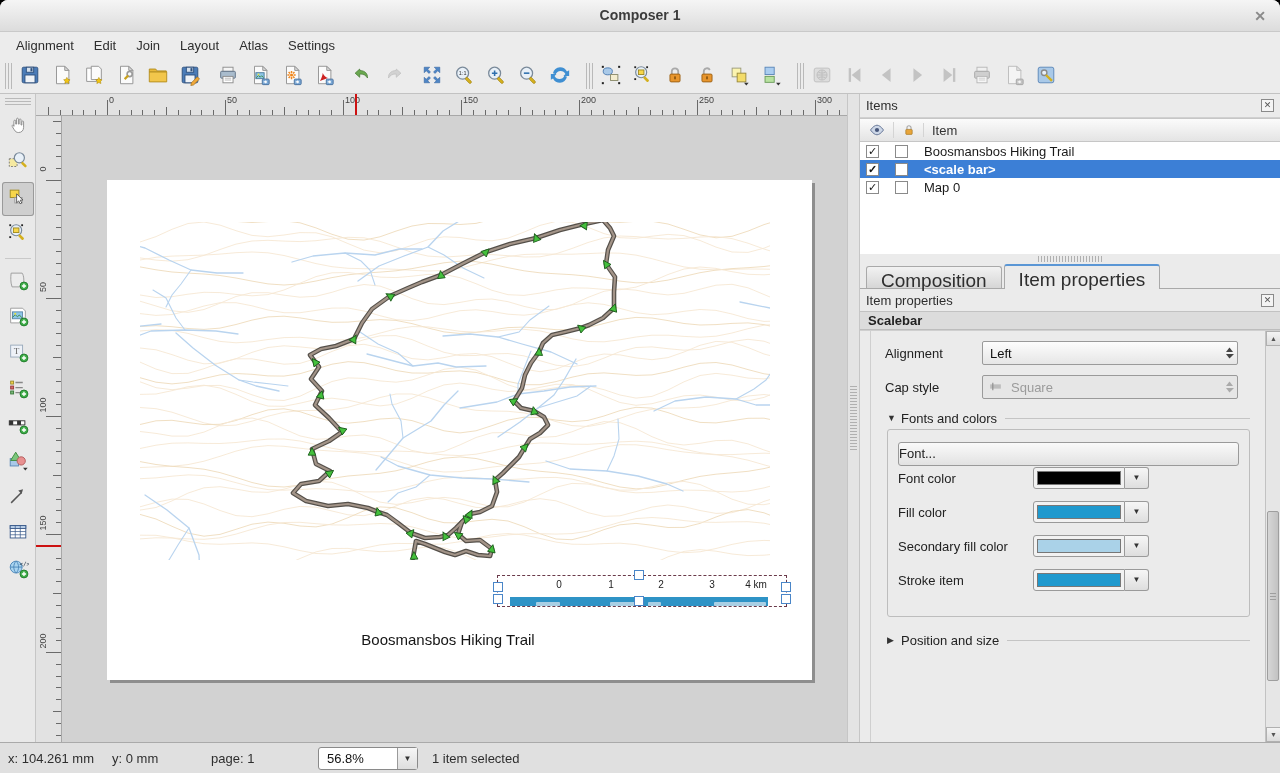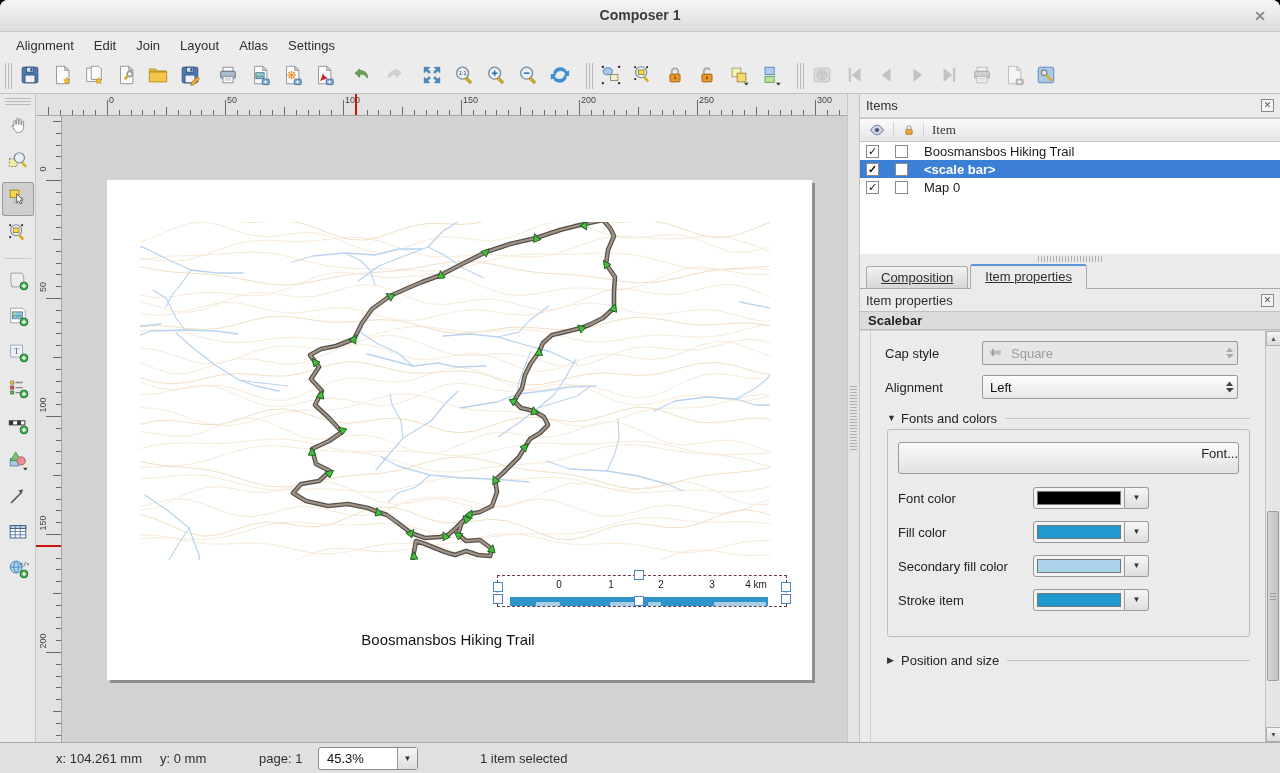--- a/index.html
+++ b/index.html
@@ -52,32 +52,32 @@
   .vsplit{width:13px;background:#e4e4e4;border-left:1px solid #c6c6c6;border-right:1px solid #c6c6c6;display:flex;align-items:center;justify-content:center;}
   .vsplit .grip{width:7px;height:64px;background:repeating-linear-gradient(0deg,#b0b0b0 0 1px,transparent 1px 3px);}
   
   .rightpanel{width:420px;background:#ebebeb;display:flex;flex-direction:column;position:relative;}
   .panel-title{height:24px;display:flex;align-items:center;padding:0 6px;font-size:13px;color:#2e2e2e;background:#ebebeb;border-bottom:1px solid #d0d0d0;}
   .panel-title .spacer{flex:1;}
   .closebox{width:13px;height:13px;border:1px solid #8a8a8a;background:#f4f4f4;font-size:9px;line-height:11px;text-align:center;color:#555;}
   .items-header{height:24px;display:flex;align-items:center;background:linear-gradient(#fbfbfb,#e4e4e4);border:1px solid #c6c6c6;border-left:none;border-right:none;font-size:13px;color:#333;}
   .items-header .col-eye{width:34px;display:flex;justify-content:center;border-right:1px solid #d4d4d4;}
   .items-header .col-lock{width:30px;display:flex;justify-content:center;border-right:1px solid #d4d4d4;}
-  .items-header .col-item{padding-left:8px;font-family:Liberation Serif, serif;}
+  .items-header .col-item{padding-left:8px;}
   .items-list{height:112px;background:#fff;overflow:hidden;}
   .item-row{height:18px;display:flex;align-items:center;font-size:13px;color:#1a1a1a;}
   .item-row.selected{background:#3c7fd6;color:#fff;font-weight:bold;}
   .chk{width:13px;height:13px;background:#fff;border:1px solid #8a8a8a;font-size:11px;line-height:11px;text-align:center;color:#111;margin-left:6px;}
   .item-row .chk:nth-child(2){margin-left:16px;}
   .item-row .lbl{margin-left:16px;}
   .hsplit{height:10px;display:flex;align-items:center;justify-content:center;}
   .hsplit .grip{height:6px;width:64px;background:repeating-linear-gradient(90deg,#b0b0b0 0 1px,transparent 1px 3px);}
   
   .tabsrow{height:25px;display:flex;align-items:flex-end;padding-left:6px;border-bottom:1px solid #a9a9a9;}
-  .tab{padding:3px 14px;font-size:13px;color:#2e2e2e;border:1px solid #a9a9a9;border-bottom:none;border-radius:3px 3px 0 0;background:linear-gradient(#f2f2f2,#d6d6d6);margin-right:2px;height:22px;text-decoration:underline;}
+  .tab{padding:3px 14px;font-size:19px;color:#2e2e2e;border:1px solid #a9a9a9;border-bottom:none;border-radius:3px 3px 0 0;background:linear-gradient(#f2f2f2,#d6d6d6);margin-right:2px;height:22px;}
   .tab.active{background:#ebebeb;border-top:2px solid #5a96d5;height:25px;position:relative;top:1px;}
   .props-title{height:22px;display:flex;align-items:center;padding:0 6px;font-size:13px;color:#2e2e2e;}
   .props-section{height:19px;background:#dcdcdc;border-top:1px solid #c2c2c2;border-bottom:1px solid #bdbdbd;font-size:13px;font-weight:bold;color:#222;padding:1px 8px;}
   .props-scroll{flex:1;position:relative;border-top:1px solid #cfcfcf;overflow:hidden;}
   .props-content{position:absolute;left:10px;top:0;width:392px;height:100%;border-left:1px solid #cfcfcf;padding:10px 0 0 14px;overflow:hidden;}
   .prow{display:flex;align-items:center;height:24px;margin-bottom:10px;}
   .prow .plabel{flex:0 0 97px;font-size:13px;color:#222;}
   .control{flex:1;margin-right:24px;height:24px;border:1px solid #9a9a9a;border-radius:2px;background:linear-gradient(#fdfdfd,#e6e6e6);display:flex;align-items:center;position:relative;}
   .control.spin{background:#fff;}
   .control .cval{flex:1;font-size:13px;color:#111;padding-left:7px;white-space:nowrap;}
@@ -87,37 +87,37 @@
   .spinbtns div{flex:1;font-size:6px;line-height:10px;text-align:center;color:#444;background:linear-gradient(#f6f6f6,#dedede);}
   .spinbtns div:first-child{border-bottom:1px solid #b0b0b0;}
   .updown{width:16px;display:flex;justify-content:center;}
   .cicon{width:16px;height:16px;margin-left:5px;}
   
   .groupbox{margin:4px 12px 0 2px;position:relative;}
   .ghead{display:flex;align-items:center;height:18px;font-size:13px;color:#222;}
   .ghead .tri{width:14px;font-size:9px;color:#333;}
   .ghead .rule{flex:1;height:1px;background:#c4c4c4;margin-left:8px;}
   .gbody{border:1px solid #bdbdbd;border-radius:3px;padding:12px 10px 14px;margin-top:2px;}
-  .font-btn{display:block;width:100%;height:32px;border:1px solid #9a9a9a;border-radius:3px;background:linear-gradient(#fafafa,#e2e2e2);font-size:13px;color:#222;text-align:right;line-height:22px;margin-bottom:12px;}
+  .font-btn{display:block;width:100%;height:24px;border:1px solid #9a9a9a;border-radius:3px;background:linear-gradient(#fafafa,#e2e2e2);font-size:13px;color:#222;text-align:left;line-height:22px;}
   .crow{display:flex;align-items:center;height:24px;margin-bottom:10px;}
   .crow .plabel{flex:0 0 135px;font-size:13px;color:#222;}
   .swatch-btn{width:92px;height:22px;border:1px solid #9a9a9a;border-radius:3px 0 0 3px;background:#f2f2f2;padding:3px;}
   .swatch-btn .sw{width:100%;height:100%;border:1px solid #777;}
   .swatch-drop{width:24px;height:22px;border:1px solid #9a9a9a;border-left:none;border-radius:0 3px 3px 0;background:linear-gradient(#f6f6f6,#dedede);font-size:8px;text-align:center;line-height:20px;color:#333;}
   .collapsed-head{display:flex;align-items:center;height:18px;font-size:13px;color:#222;margin:14px 12px 0 2px;}
   .collapsed-head .tri{width:14px;font-size:9px;color:#333;}
   .collapsed-head .rule{flex:1;height:1px;background:#c4c4c4;margin-left:8px;}
   
   .vscroll{position:absolute;right:0;top:0;width:15px;height:100%;background:#e6e6e6;border-left:1px solid #c2c2c2;}
   .vscroll .btn{position:absolute;left:0;width:15px;height:15px;background:linear-gradient(#f4f4f4,#dcdcdc);border:1px solid #b0b0b0;font-size:7px;text-align:center;line-height:13px;color:#555;}
   .vscroll .thumb{position:absolute;left:1px;width:12px;background:linear-gradient(90deg,#d6d6d6,#c2c2c2);border:1px solid #9e9e9e;border-radius:2px;}
   .thumb .tgrip{position:absolute;left:2px;right:2px;top:50%;height:8px;transform:translateY(-50%);background:repeating-linear-gradient(0deg,#9e9e9e 0 1px,transparent 1px 3px);}
   
   .statusbar{height:31px;background:#e0e0e0;border-top:1px solid #aaa;position:relative;font-size:13px;color:#2e2e2e;}
-  .statusbar span{position:absolute;top:8px;margin-left:48px;}
+  .statusbar span{position:absolute;top:8px;}
   .zoom-combo{position:absolute;left:318px;top:4px;width:100px;height:23px;border:1px solid #8a8a8a;border-radius:3px;background:#fff;display:flex;}
   .zoom-combo .zval{flex:1;padding:3px 0 0 8px;font-size:13px;color:#111;}
   .zoom-combo .zarrow{width:20px;border-left:1px solid #9a9a9a;background:linear-gradient(#f6f6f6,#dedede);text-align:center;font-size:8px;line-height:21px;color:#333;}
 </style>
 </head>
 <body>
 
 <div id="window">
   <div class="titlebar">
     <div class="title">Composer 1</div>
@@ -934,43 +934,43 @@
         </div>
       <div class="props-title">
         <span>Item properties</span>
         <span class="spacer" style="flex:1"></span>
         <span class="closebox">✕</span>
       </div>
       <div class="props-section">Scalebar</div>
       <div class="props-scroll">
         <div class="props-content" id="props-content">
             <div class="prow">
+              <div class="plabel">Alignment</div>
+              <div class="control ">
+                <span class="cval">Left</span>
+                <span class="updown">
+                  <svg width="9" height="14" viewBox="0 0 9 14">
+                    <path d="M4.5 1.5L8 6H1z" fill="#444"></path>
+                    <path d="M4.5 12.5L1 8h8z" fill="#444"></path>
+                  </svg>
+                </span>
+              </div>
+            </div>
+            <div class="prow">
               <div class="plabel">Cap style</div>
               <div class="control  disabled">
                 <span class="cicon"><svg viewBox="0 0 14 14" width="15" height="15">
                     <rect x="2" y="5" width="10" height="4" fill="#bdbdbd"></rect>
                     <path d="M4.5 3.5v7" stroke="#8a8a8a"></path>
                   </svg></span>
                 <span class="cval">Square</span>
                 <span class="updown">
                   <svg width="9" height="14" viewBox="0 0 9 14">
                     <path d="M4.5 1.5L8 6H1z" fill="#aaa"></path>
                     <path d="M4.5 12.5L1 8h8z" fill="#aaa"></path>
-                  </svg>
-                </span>
-              </div>
-            </div>
-            <div class="prow">
-              <div class="plabel">Alignment</div>
-              <div class="control ">
-                <span class="cval">Left</span>
-                <span class="updown">
-                  <svg width="9" height="14" viewBox="0 0 9 14">
-                    <path d="M4.5 1.5L8 6H1z" fill="#444"></path>
-                    <path d="M4.5 12.5L1 8h8z" fill="#444"></path>
                   </svg>
                 </span>
               </div>
             </div>
             <div class="groupbox">
               <div class="ghead">
                 <span class="tri">▼</span>
                 <span>Fonts and colors</span>
                 <span class="rule"></span>
               </div>
@@ -1021,18 +1021,18 @@
         </div>
       </div>
     </div>
   </div>
 
   <div class="statusbar">
     <span style="left:8px">x: 104.261 mm</span>
     <span style="left:112px">y: 0 mm</span>
     <span style="left:211px">page: 1</span>
     <div class="zoom-combo">
-      <div class="zval">45.3%</div>
+      <div class="zval">56.8%</div>
       <div class="zarrow">▼</div>
     </div>
     <span style="left:432px">1 item selected</span>
   </div>
 </div>
 
 </body></html>

